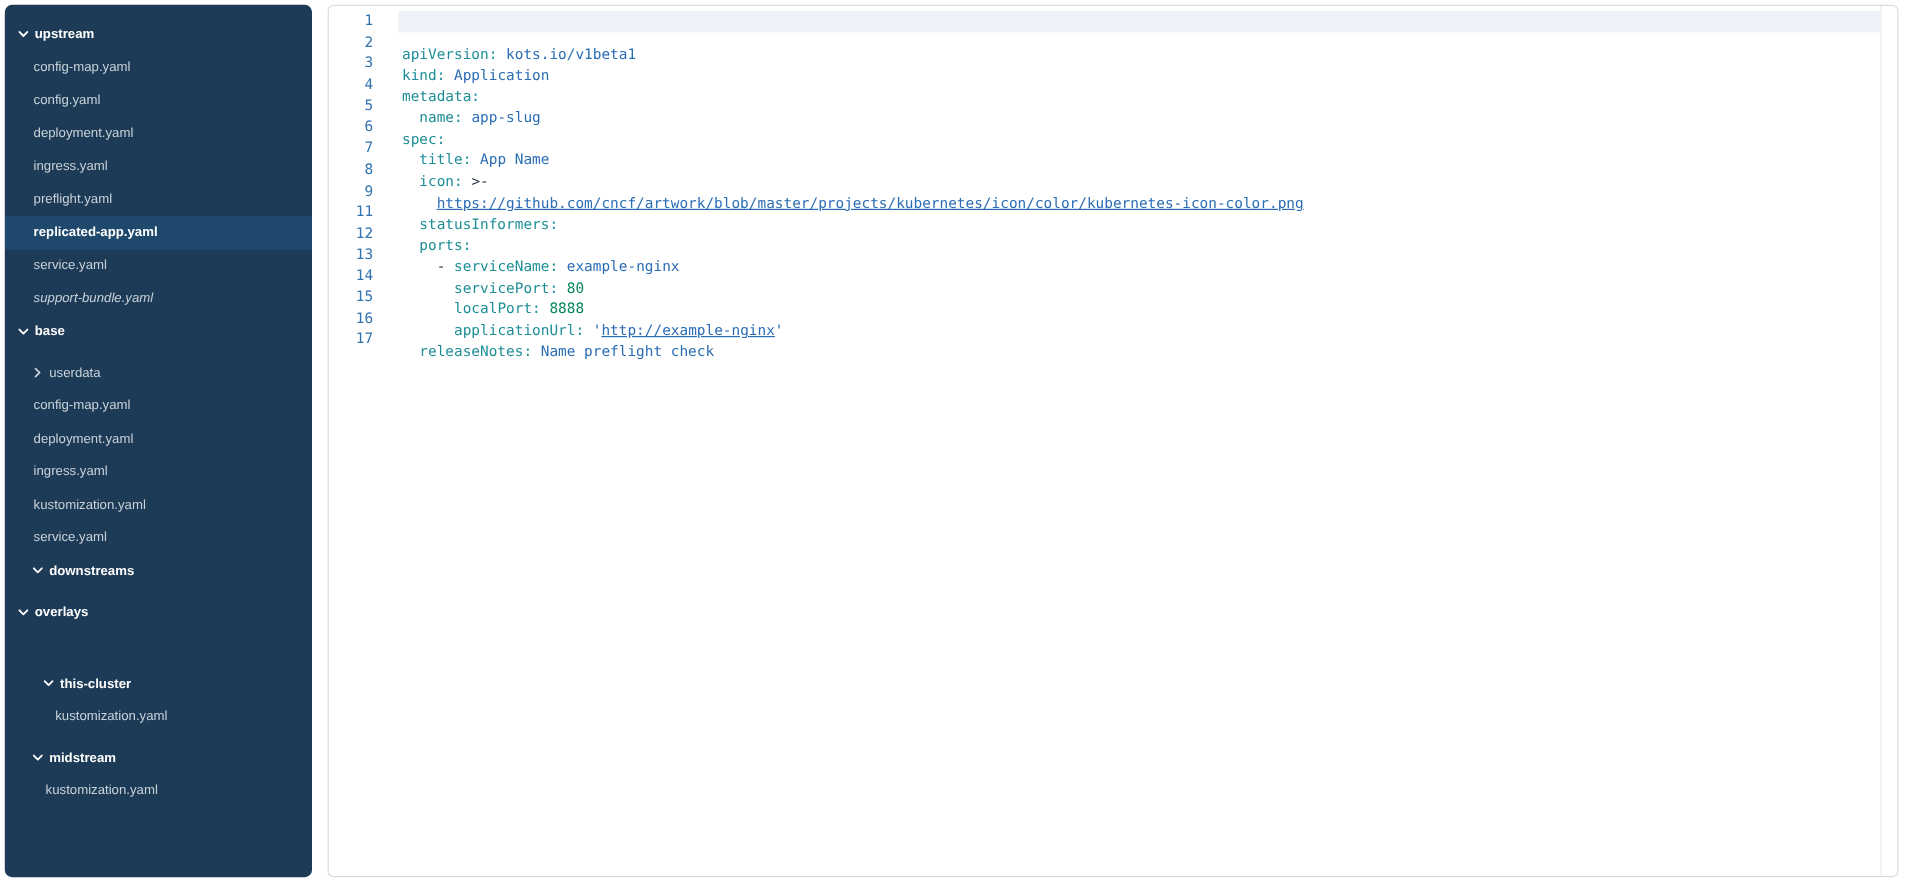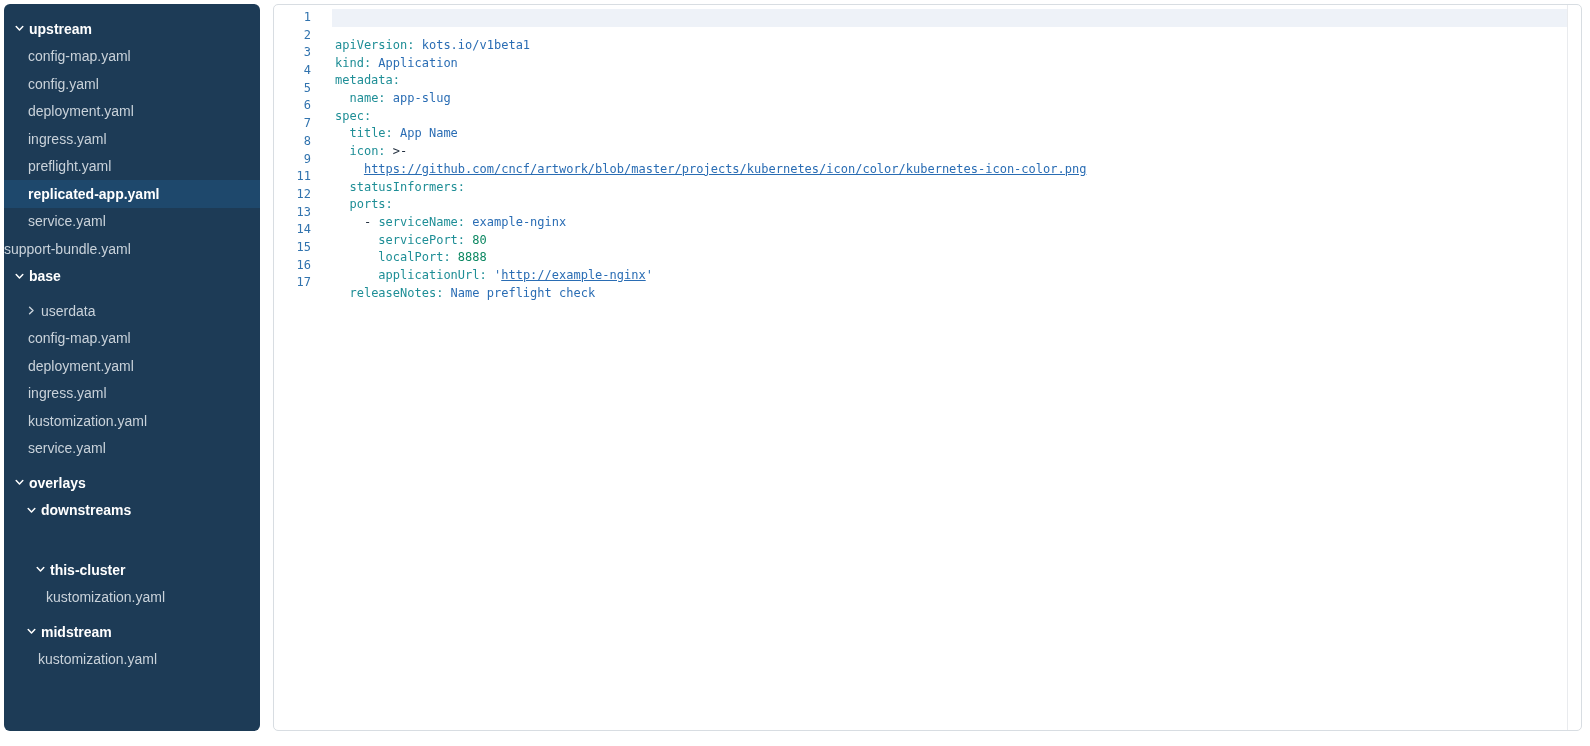--- a/index.html
+++ b/index.html
@@ -2,21 +2,21 @@
 <html style="--sidebar_bg: #1d3b56; --selected_bg: #1e486c; --file_text: #c9d2da; --folder_text: #ffffff; --panel_border: #d8dde2; --line_number: #3173ae; --key: #1e8e96; --value: #2a6db4; --number: #0b8761; --punct: #243140; --link: #2a6db4; --current_line: #eef2f8; --guide: #e3e7eb; --scroll_rule: #e9ebee;"><head>
 <meta charset="utf-8">
 <style>
   html,body{margin:0;padding:0;background:#ffffff;width:1590px;height:746px;overflow:hidden;
     font-family:"Liberation Sans",sans-serif;}
   *{box-sizing:border-box;}
 
   
   .sidebar{position:absolute;left:4px;top:4px;width:256px;height:727px;
     background:var(--sidebar_bg);border-radius:6px;padding-top:11px;overflow:hidden;}
-  .tree-row{display:flex;align-items:center;height:27.5px;font-size:14px;
+  .tree-row{display:flex;align-items:center;height:27.5px;font-size:11px;
     color:var(--file_text);cursor:pointer;white-space:nowrap;}
   .tree-row.folder.expanded{color:var(--folder_text);font-weight:bold;}
   .tree-row.folder.collapsed{color:var(--file_text);font-weight:normal;}
   .tree-row.selected{background:var(--selected_bg);color:#ffffff;font-weight:bold;}
   .tree-row.gap{margin-top:7px;}
   .chev{display:inline-flex;align-items:center;justify-content:center;width:11px;height:11px;
     margin-right:4px;flex:none;}
   .chev svg{display:block;}
   .chev.right svg{transform:rotate(-90deg);}
 
@@ -66,21 +66,21 @@
       </div>
       <div class="tree-row file" style="padding-left: 24px;">
         <span>preflight.yaml</span>
       </div>
       <div class="tree-row file selected" style="padding-left: 24px;">
         <span>replicated-app.yaml</span>
       </div>
       <div class="tree-row file" style="padding-left: 24px;">
         <span>service.yaml</span>
       </div>
-      <div class="tree-row file" style="">
+      <div class="tree-row file" style="padding-left: 24px; font-style: italic;">
         <span>support-bundle.yaml</span>
       </div>
       <div class="tree-row folder expanded" style="padding-left: 10px;">
         <span class="chev">
           <svg width="11" height="11" viewBox="0 0 11 11" fill="none">
             <polyline points="2.2,3.6 5.5,7 8.8,3.6" stroke="currentColor" stroke-width="1.5" stroke-linecap="round" stroke-linejoin="round"></polyline>
           </svg>
         </span>
         <span>base</span>
       </div>
@@ -100,35 +100,35 @@
       </div>
       <div class="tree-row file" style="padding-left: 24px;">
         <span>ingress.yaml</span>
       </div>
       <div class="tree-row file" style="padding-left: 24px;">
         <span>kustomization.yaml</span>
       </div>
       <div class="tree-row file" style="padding-left: 24px;">
         <span>service.yaml</span>
       </div>
+      <div class="tree-row folder expanded" style="padding-left: 22px;">
+        <span class="chev">
+          <svg width="11" height="11" viewBox="0 0 11 11" fill="none">
+            <polyline points="2.2,3.6 5.5,7 8.8,3.6" stroke="currentColor" stroke-width="1.5" stroke-linecap="round" stroke-linejoin="round"></polyline>
+          </svg>
+        </span>
+        <span>downstreams</span>
+      </div>
       <div class="tree-row folder expanded gap" style="padding-left: 10px;">
         <span class="chev">
           <svg width="11" height="11" viewBox="0 0 11 11" fill="none">
             <polyline points="2.2,3.6 5.5,7 8.8,3.6" stroke="currentColor" stroke-width="1.5" stroke-linecap="round" stroke-linejoin="round"></polyline>
           </svg>
         </span>
         <span>overlays</span>
-      </div>
-      <div class="tree-row folder expanded" style="padding-left: 22px;">
-        <span class="chev">
-          <svg width="11" height="11" viewBox="0 0 11 11" fill="none">
-            <polyline points="2.2,3.6 5.5,7 8.8,3.6" stroke="currentColor" stroke-width="1.5" stroke-linecap="round" stroke-linejoin="round"></polyline>
-          </svg>
-        </span>
-        <span>downstreams</span>
       </div>
       <div class="tree-row folder expanded" style="padding-left: 31px; margin-top: 32px;">
         <span class="chev">
           <svg width="11" height="11" viewBox="0 0 11 11" fill="none">
             <polyline points="2.2,3.6 5.5,7 8.8,3.6" stroke="currentColor" stroke-width="1.5" stroke-linecap="round" stroke-linejoin="round"></polyline>
           </svg>
         </span>
         <span>this-cluster</span>
       </div>
       <div class="tree-row file" style="padding-left: 42px;">

